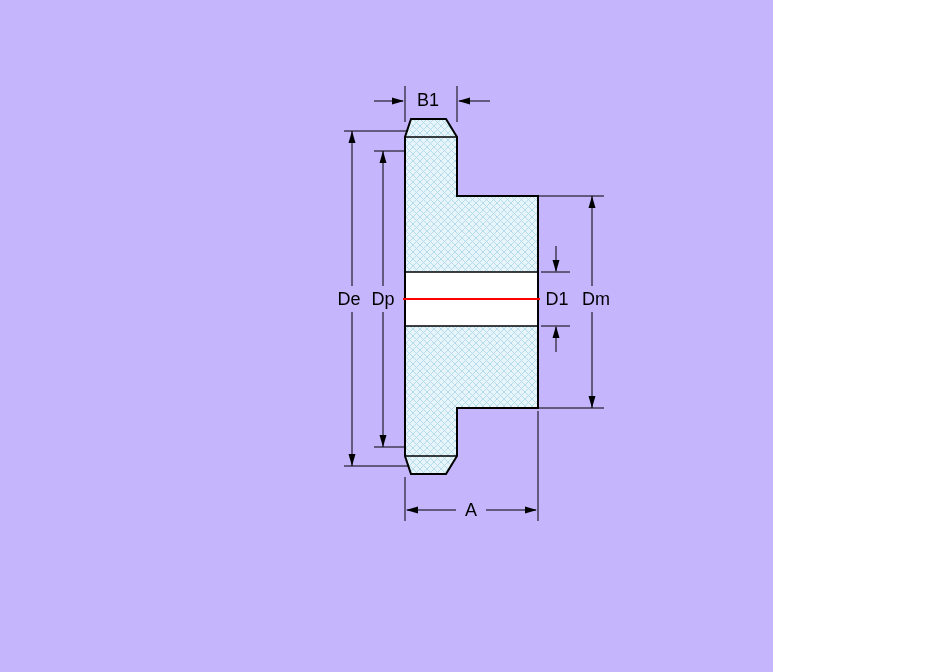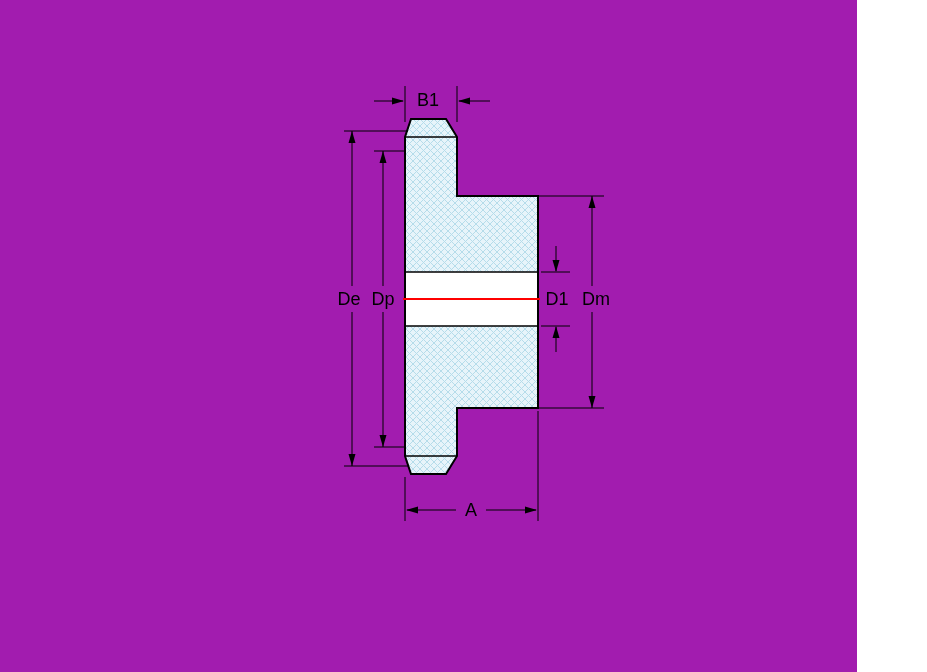--- a/index.html
+++ b/index.html
@@ -2,23 +2,23 @@
 <html><head>
 <meta charset="utf-8">
 <style>
   html, body {
     margin: 0;
     padding: 0;
     background: #ffffff;
   }
   .stage {
     position: relative;
-    width: 857px;
+    width: 773px;
     height: 672px;
-    background: #a21caf;
+    background: #c4b5fd;
     overflow: hidden;
   }
   svg { display: block; }
   .dim-label {
     font-family: "Liberation Sans", sans-serif;
     font-size: 18px;
     fill: #000000;
     text-anchor: middle;
   }
   .thin  { stroke: #000000; stroke-width: 1; }

